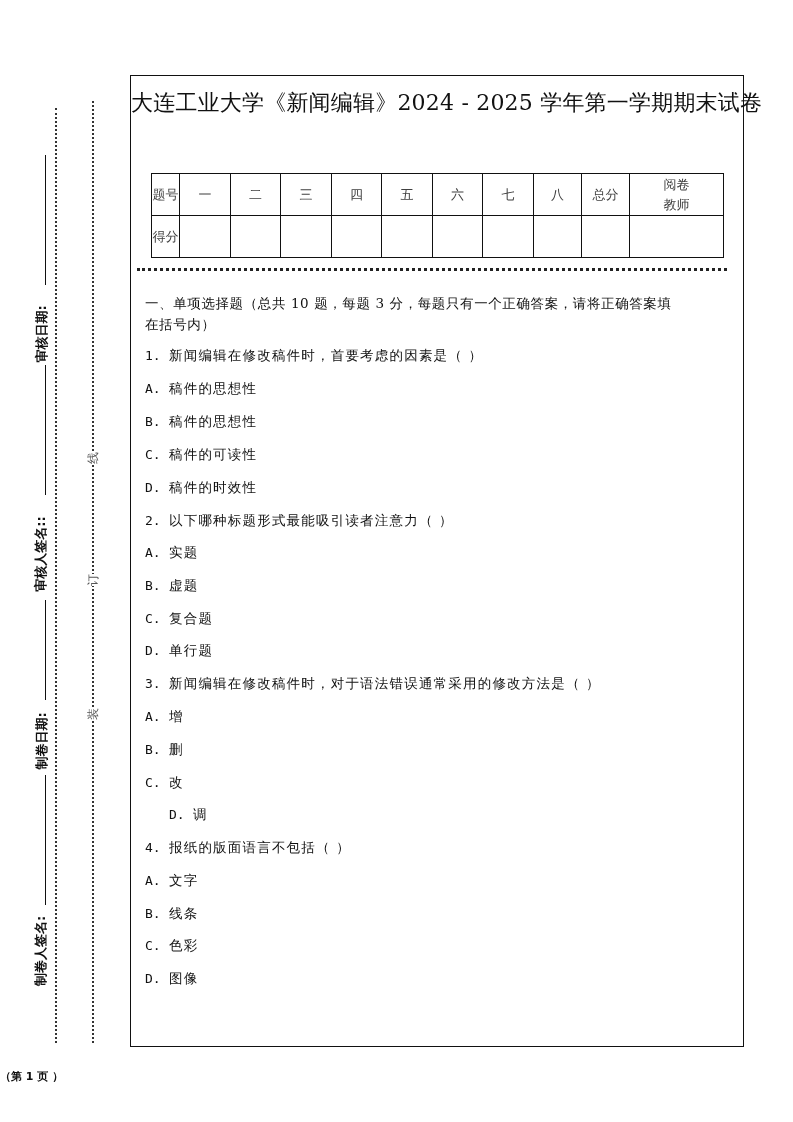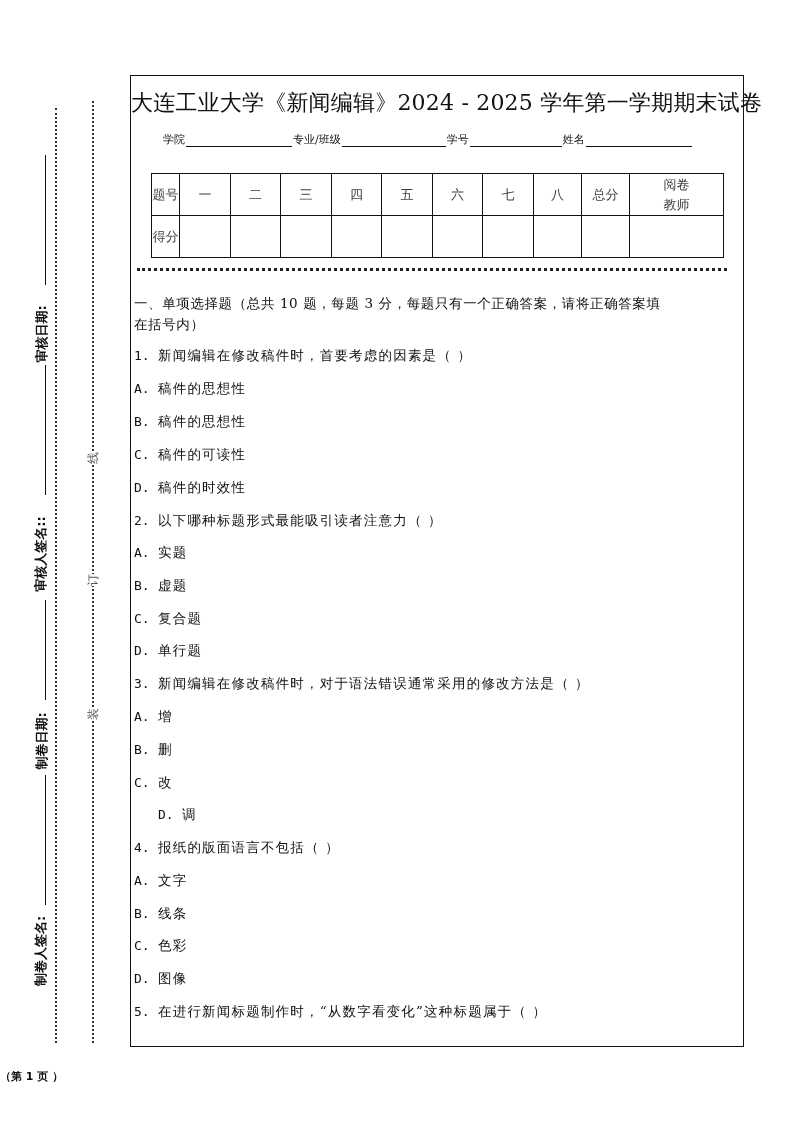--- a/index.html
+++ b/index.html
@@ -24,21 +24,21 @@
           display: flex; align-items: flex-end; }
   .info .blank { display: inline-block; border-bottom: 1px solid #111; height: 12px; margin: 0 1px; }
 
   table.score { position: absolute; left: 20px; top: 97px; border-collapse: collapse;
                 font-size: 13px; color: #404040; }
   table.score td { border: 1px solid #111; text-align: center; vertical-align: middle; padding: 0;
                    line-height: 20px; }
   .dotted-sep { position: absolute; left: 6px; top: 192px; width: 590px; height: 0;
                 border-top: 3px dotted #222; }
 
-  .q { position: absolute; left: 3px; font-size: 13.5px; white-space: nowrap; letter-spacing: 1.2px; }
+  .q { position: absolute; left: 14px; font-size: 13.5px; white-space: nowrap; letter-spacing: 1.2px; }
   .q .lbl { font-family: "DejaVu Sans Mono", "Liberation Mono", monospace; font-size: 13px;
             display: inline-block; width: 24px; letter-spacing: 0; }
   .footer { position: absolute; left: 0; top: 1069px; width: 793px; text-align: left;
             font-family: "DejaVu Sans", "Liberation Sans", sans-serif; font-weight: bold; font-size: 11px; }
 </style>
 </head>
 <body>
 
 <div>
 
@@ -57,30 +57,20 @@
   <div class="vlabel" style="left:-4px; top:942px; width:90px; text-align:center;">制卷人签名:</div>
 
   <div class="bindchar" style="left:87px; top:452px;">线</div>
   <div class="bindchar" style="left:87px; top:574px;">订</div>
   <div class="bindchar" style="left:87px; top:708px;">装</div>
 </div>
 
 <div class="frame">
   <div class="title">大连工业大学《新闻编辑》2024 - 2025  学年第一学期期末试卷</div>
 
-  <div class="info">
-    <span>学院</span>
-    <span class="blank" style="width:106px;"></span>
-    <span>专业/班级</span>
-    <span class="blank" style="width:104px;"></span>
-    <span>学号</span>
-    <span class="blank" style="width:92px;"></span>
-    <span>姓名</span>
-    <span class="blank" style="width:106px;"></span>
-  </div>
 
   <table class="score">
     <tbody>
         <tr style="height:42px;">
       <td style="width:27px; white-space:normal; word-break:break-all; line-height:20px;"><span>题号</span></td>
       <td style="width:50px;">一</td>
       <td style="width:49px;">二</td>
       <td style="width:50px;">三</td>
       <td style="width:49px;">四</td>
       <td style="width:50px;">五</td>
@@ -130,16 +120,15 @@
   <div class="q" style="top:665px;"><span class="lbl">B.</span><span>删</span></div>
   <div class="q" style="top:698px;"><span class="lbl">C.</span><span>改</span></div>
   <div class="q" style="top:730px;padding-left:24px;"><span class="lbl">D.</span><span>调</span></div>
 
   <div class="q" style="top:763px;"><span class="lbl">4.</span><span>报纸的版面语言不包括（   ）</span></div>
   <div class="q" style="top:796px;"><span class="lbl">A.</span><span>文字</span></div>
   <div class="q" style="top:829px;"><span class="lbl">B.</span><span>线条</span></div>
   <div class="q" style="top:861px;"><span class="lbl">C.</span><span>色彩</span></div>
   <div class="q" style="top:894px;"><span class="lbl">D.</span><span>图像</span></div>
 
-  <div class="q" style="top:927px;"><span class="lbl">5.</span><span>在进行新闻标题制作时，“从数字看变化”这种标题属于（   ）</span></div>
 </div>
 
 <div class="footer">（第 1 页 ）</div>
 
 </body></html>

